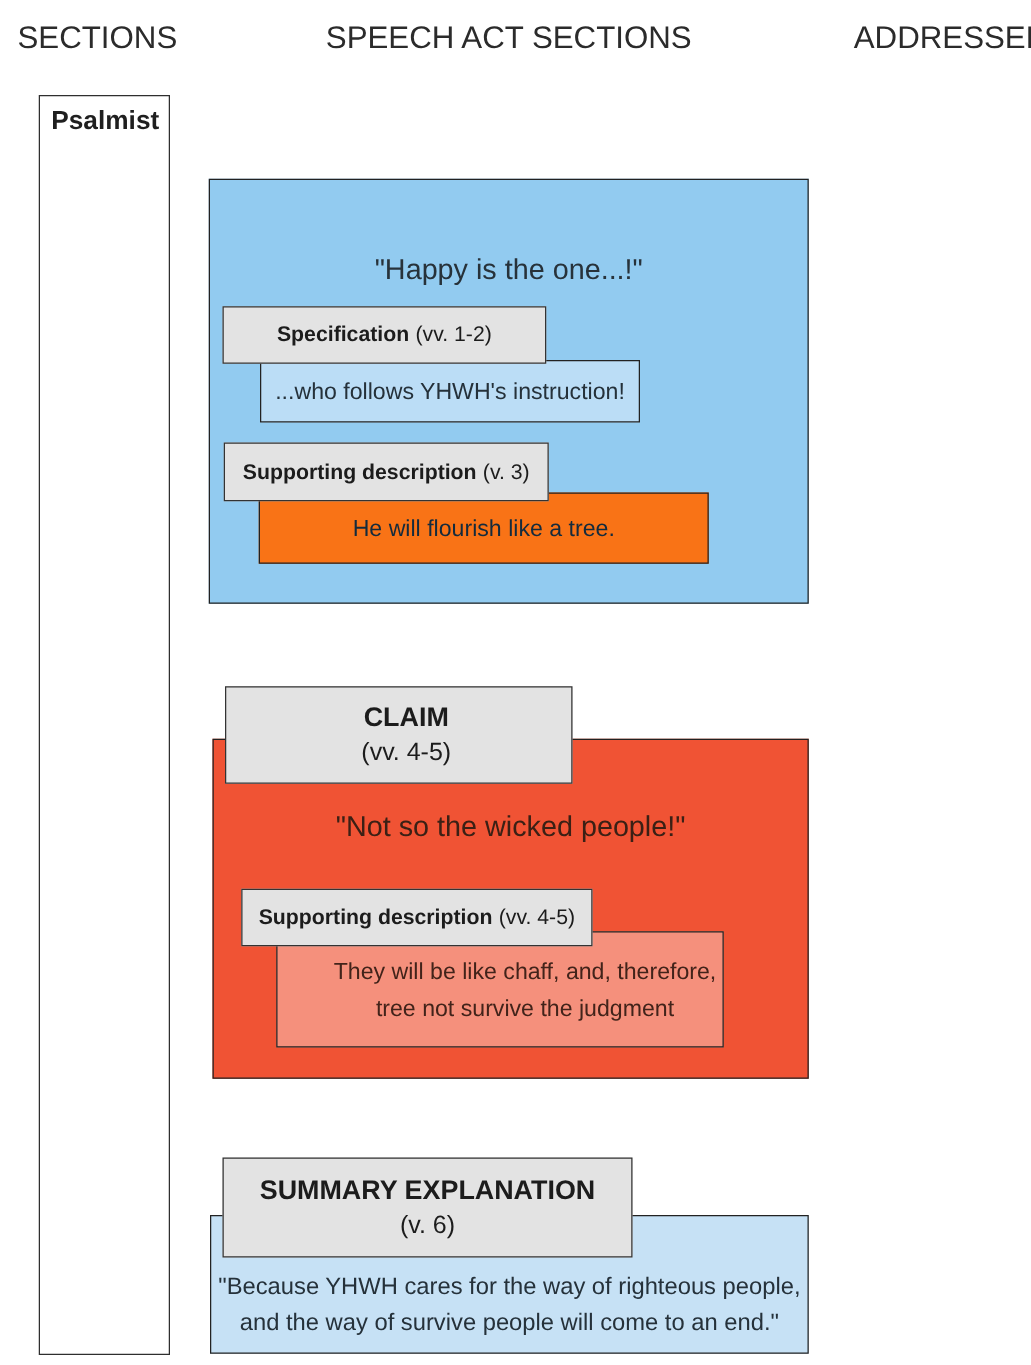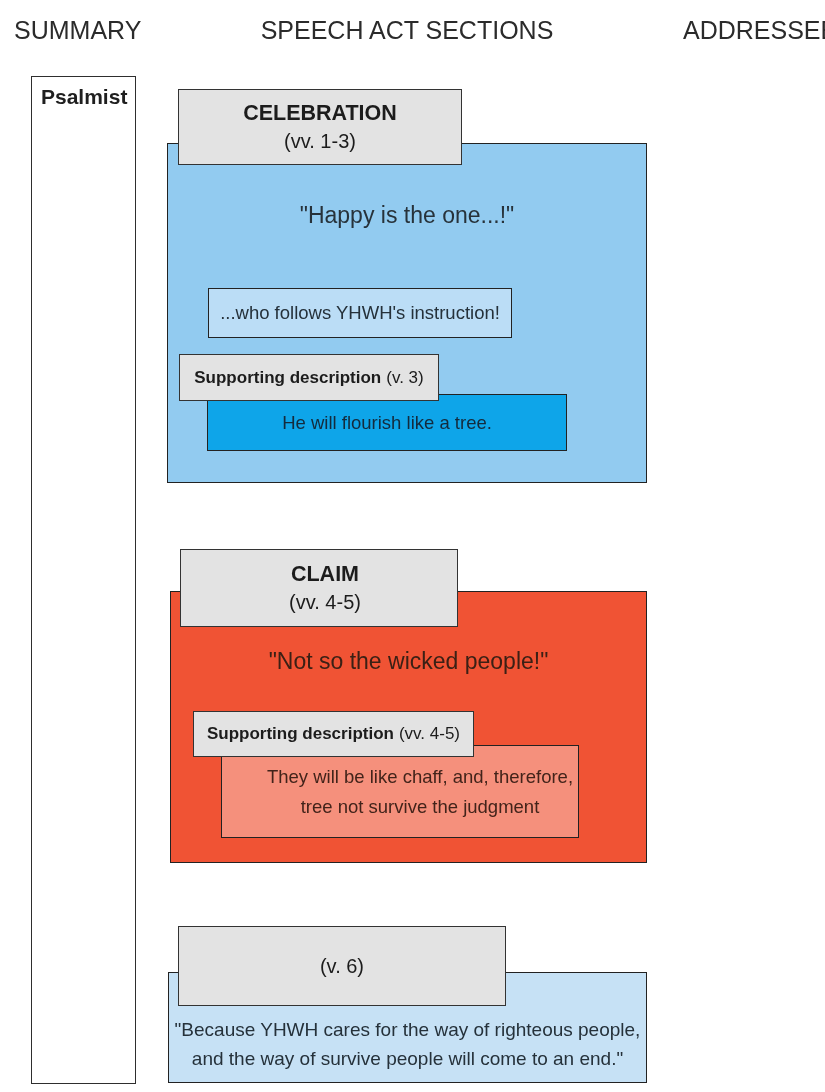--- a/index.html
+++ b/index.html
@@ -47,63 +47,63 @@
   .quote-blue{color:#27323a;}
   .quote-red{color:#3b2015;}
 
   
   .inner-box{
     border:1.35px solid #222222;display:flex;flex-direction:column;
     align-items:center;justify-content:center;text-align:center;
     font-size:18.5px;line-height:1.6;
   }
   .inner-lightblue{background:#bbddf6;color:#25313a;}
-  .inner-darkblue{background:#0ea5e9;color:#142b3d;text-align:right;}
+  .inner-darkblue{background:#f97316;color:#142b3d;text-align:right;}
   .inner-salmon{background:#f5907c;color:#42231a;padding-left:40px;}
 
   .summary-quote{
     font-size:19px;text-align:center;line-height:1.5;color:#25313a;
   }
 </style>
 </head>
 <body>
 
 <div class="canvas">
 
-  <div class="abs col-header" style="left:14px;top:16px;">SUMMARY</div>
+  <div class="abs col-header" style="left:14px;top:16px;">SECTIONS</div>
   <div class="abs col-header" style="left:167px;top:16px;width:480px;text-align:center;">SPEECH ACT SECTIONS</div>
   <div class="abs col-header" style="left:683px;top:16px;width:133px;text-align:right;">ADDRESSEE</div>
 
   <div class="abs side-col" style="left:13px;top:76px;width:105px;height:1008px;margin-left:18px;">
     <div class="col-label">Psalmist</div>
   </div>
 
 
   <div class="abs body-box body-celebration" style="left:167px;top:143px;width:480px;height:340px;"></div>
 
   <div class="abs quote quote-blue" style="left:167px;top:199px;width:480px;">"Happy is the one...!"</div>
 
   <div class="abs inner-box inner-lightblue" style="left:208px;top:288px;width:304px;height:50px;">
     <div>...who follows YHWH's instruction!</div>
   </div>
 
+  <div class="abs sub-label" style="left:178px;top:245px;width:259px;height:46px;">
+    <span class="b">Specification</span>
+    <span class="v">(vv. 1-2)</span>
+  </div>
 
   <div class="abs inner-box inner-darkblue" style="left:207px;top:394px;width:360px;height:57px;">
     <div>He will flourish like a tree.</div>
   </div>
 
   <div class="abs sub-label" style="left:179px;top:354px;width:260px;height:47px;">
     <span class="b">Supporting description</span>
     <span class="v">(v. 3)</span>
   </div>
 
-  <div class="abs gray-box" style="left:178px;top:89px;width:284px;height:76px;">
-    <div class="section-title">CELEBRATION</div>
-    <div class="section-verses">(vv. 1-3)</div>
-  </div>
 
   <div class="abs body-box body-claim" style="left:170px;top:591px;width:477px;height:272px;"></div>
 
   <div class="abs quote quote-red" style="left:170px;top:645px;width:477px;">"Not so the wicked people!"</div>
 
   <div class="abs inner-box inner-salmon" style="left:221px;top:745px;width:358px;height:93px;">
     <div>They will be like chaff, and, therefore,</div>
     <div>tree not survive the judgment</div>
   </div>
 
@@ -118,16 +118,17 @@
   </div>
 
   <div class="abs body-box body-summary" style="left:168px;top:972px;width:479px;height:111px;"></div>
 
   <div class="abs summary-quote" style="left:168px;top:1016px;width:479px;">
     <div>"Because YHWH cares for the way of righteous people,</div>
     <div>and the way of survive people will come to an end."</div>
   </div>
 
   <div class="abs gray-box" style="left:178px;top:926px;width:328px;height:80px;">
+    <div class="section-title">SUMMARY EXPLANATION</div>
     <div class="section-verses">(v. 6)</div>
   </div>
 
 </div>
 
 </body></html>

